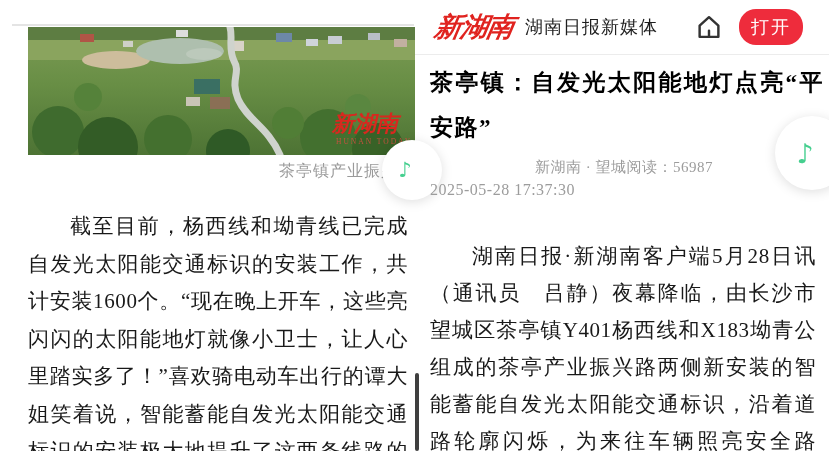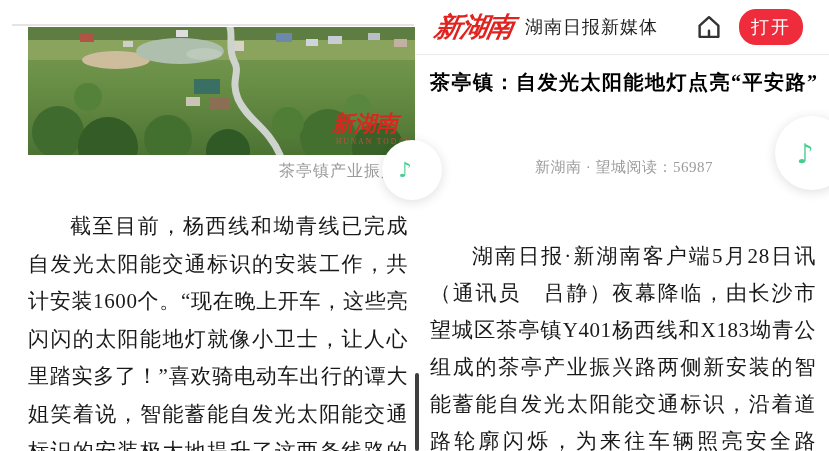--- a/index.html
+++ b/index.html
@@ -30,21 +30,21 @@
     display:flex; align-items:center; border-bottom:1px solid #ececec; background:#fff; padding-left:20px; }
   .brand-logo { color:#e0231f; font-size:27px; font-weight:bold; font-style:italic;
     transform:skewX(-10deg); letter-spacing:-1px; white-space:nowrap; }
   .app-name { font-size:18px; color:#1e1e1e; margin-left:12px; letter-spacing:1px; white-space:nowrap; }
   .header-spacer { flex:1; }
   .home-btn { width:32px; height:32px; margin-right:14px; display:flex; align-items:center; justify-content:center; cursor:pointer; }
   .open-btn { width:64px; height:36px; margin-right:26px; background:#ee2c3c; color:#fff; border:none;
     border-radius:17px; font-size:18px; letter-spacing:2px; display:flex; align-items:center; justify-content:center;
     font-family:"Liberation Sans","DejaVu Sans",sans-serif; cursor:pointer; }
 
-  .article-title { position:absolute; left:430px; top:60px; width:394px; font-size:20px; font-weight:bold;
+  .article-title { position:absolute; left:430px; top:60px; width:394px; font-size:23px; font-weight:bold;
     color:#000; line-height:45px; letter-spacing:1.5px; text-align:justify; }
   .byline-row { position:absolute; left:430px; top:158px; width:388px; display:flex;
     justify-content:center; color:#9c9c9c; font-size:15px; letter-spacing:0.5px; }
   .timestamp { position:absolute; left:430px; top:181px; color:#9c9c9c; font-size:16px; letter-spacing:0.5px; }
   .right-body { position:absolute; left:430px; top:238px; width:386px; font-size:21px; line-height:37px;
     color:#191919; text-align:justify; letter-spacing:0.6px; text-indent:2em; }
 </style>
 </head>
 <body>
 
@@ -132,20 +132,21 @@
     <button class="open-btn">打开</button>
   </div>
 
   <div class="article-title">茶亭镇：自发光太阳能地灯点亮“平安路”</div>
 
   <div class="byline-row">
     <span>新湖南 · 望城</span>
     <span>阅读：56987</span>
   </div>
 
+  <div class="timestamp">2025-05-28 17:37:30</div>
 
   <div class="audio-fab fab-right">
     <span>♪</span>
   </div>
 
   <div class="right-body">湖南日报·新湖南客户端5月28日讯（通讯员　吕静）夜幕降临，由长沙市望城区茶亭镇Y401杨西线和X183坳青公组成的茶亭产业振兴路两侧新安装的智能蓄能自发光太阳能交通标识，沿着道路轮廓闪烁，为来往车辆照亮安全路径。近</div>
 
 </div>
 
 </body></html>

